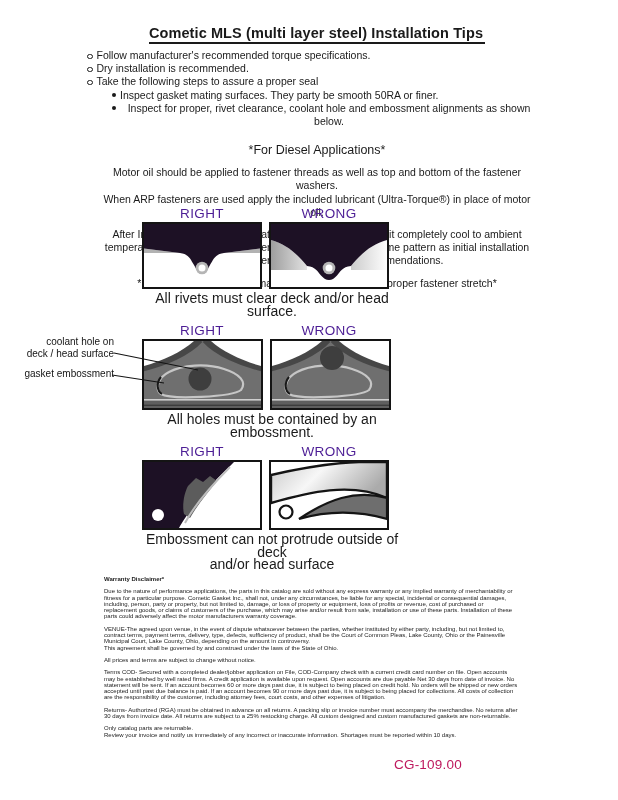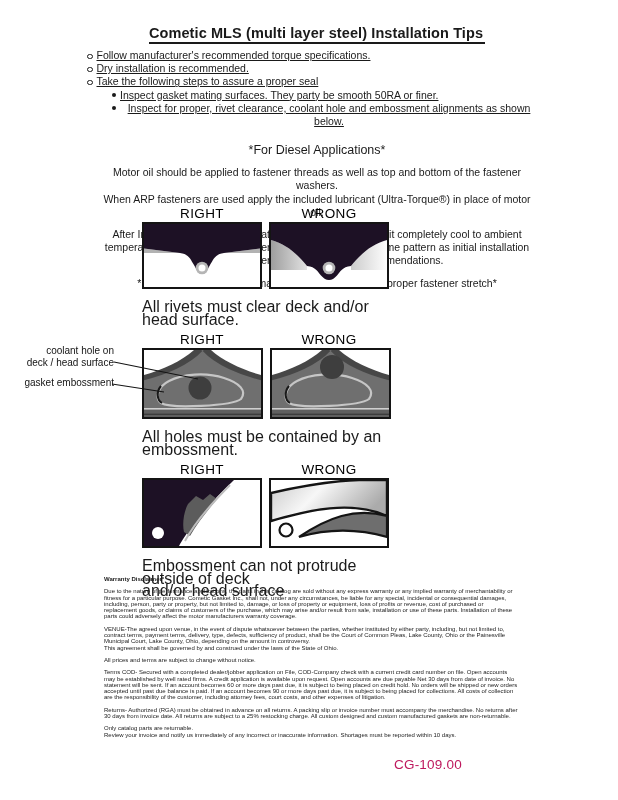--- a/index.html
+++ b/index.html
@@ -7,34 +7,34 @@
     position:relative; width:618px; height:800px; background:#ffffff;
     color:#1a1a1a; font-family:"Liberation Sans","DejaVu Sans",sans-serif;
     overflow:hidden;
   }
   .content { position:absolute; left:96px; top:24px; width:442px;text-align:center; }
   .title {
     display:inline-block; font-size:14.5px; font-weight:bold;
     border-bottom:2px solid #1a1a1a; padding:0 2px 1px 0; letter-spacing:0.1px;
   }
   .blist { margin-top:5px; }
-  .brow { display:flex; align-items:flex-start; font-size:10.5px; line-height:13.2px; margin-left:-9px;text-decoration:underline; }
+  .brow { display:flex; align-items:flex-start; font-size:10.5px; line-height:13.2px; margin-left:-9px; }
   .odot { flex:none; width:3.5px; height:3.5px; border:1px solid #1a1a1a; border-radius:50%; margin:4.5px 4px 0 0; }
   .subrow { margin-left:16px; }
   .fdot { flex:none; width:4px; height:4px; background:#1a1a1a; border-radius:50%; margin:4.5px 4px 0 0; }
   .h2 { font-size:12.5px; font-weight:normal; margin-top:15px; }
   .para { font-size:10.5px; line-height:13.2px; margin-top:9px; white-space:pre-line; }
 
   .figs { position:absolute; left:142px; top:206px; width:260px; }
   .pair { position:relative; margin-bottom:6px; }
   .lblrow { display:flex; gap:7px; }
-  .lbl { width:120px; text-align:center; font-size:13.5px; letter-spacing:0.4px; color:#000000; }
+  .lbl { width:120px; text-align:center; font-size:13.5px; letter-spacing:0.4px; color:#4c1d95; }
   .boxrow { display:flex; gap:7px; margin-top:1px; }
   .panel { display:block; border:2px solid #141414; background:#fff; }
-  .cap { font-size:16px; line-height:12.5px; margin-top:12px; white-space:pre-line; }
+  .cap { font-size:14px; line-height:12.5px; margin-top:3px; white-space:pre-line;text-align:center; }
   .ann { position:absolute; left:-148px; width:120px; text-align:right;
          font-size:10px; line-height:11.5px; white-space:pre-line; color:#141414; }
   #ann-coolant { top:13px; }
   #ann-emboss  { top:45px; }
   .leader { position:absolute; left:-32px; top:14px; width:95px; height:52px; z-index:3; pointer-events:none; }
 
   .disc { position:absolute; left:104px; top:576px; width:414px;
           font-size:6px; line-height:6.3px; color:#222222; }
   .disc .dh { font-weight:bold; margin-bottom:6px; }
   .disc p { margin:0 0 6px 0; white-space:pre-line; }

